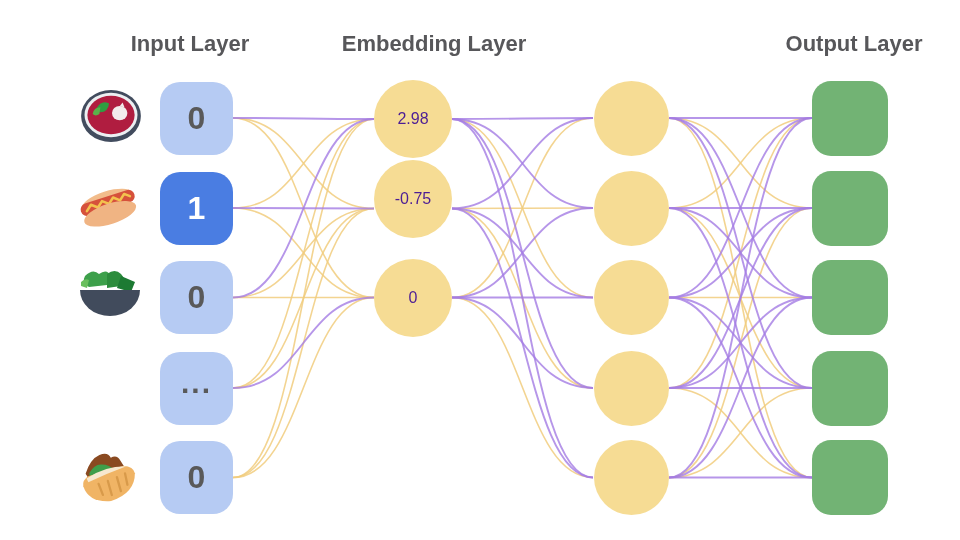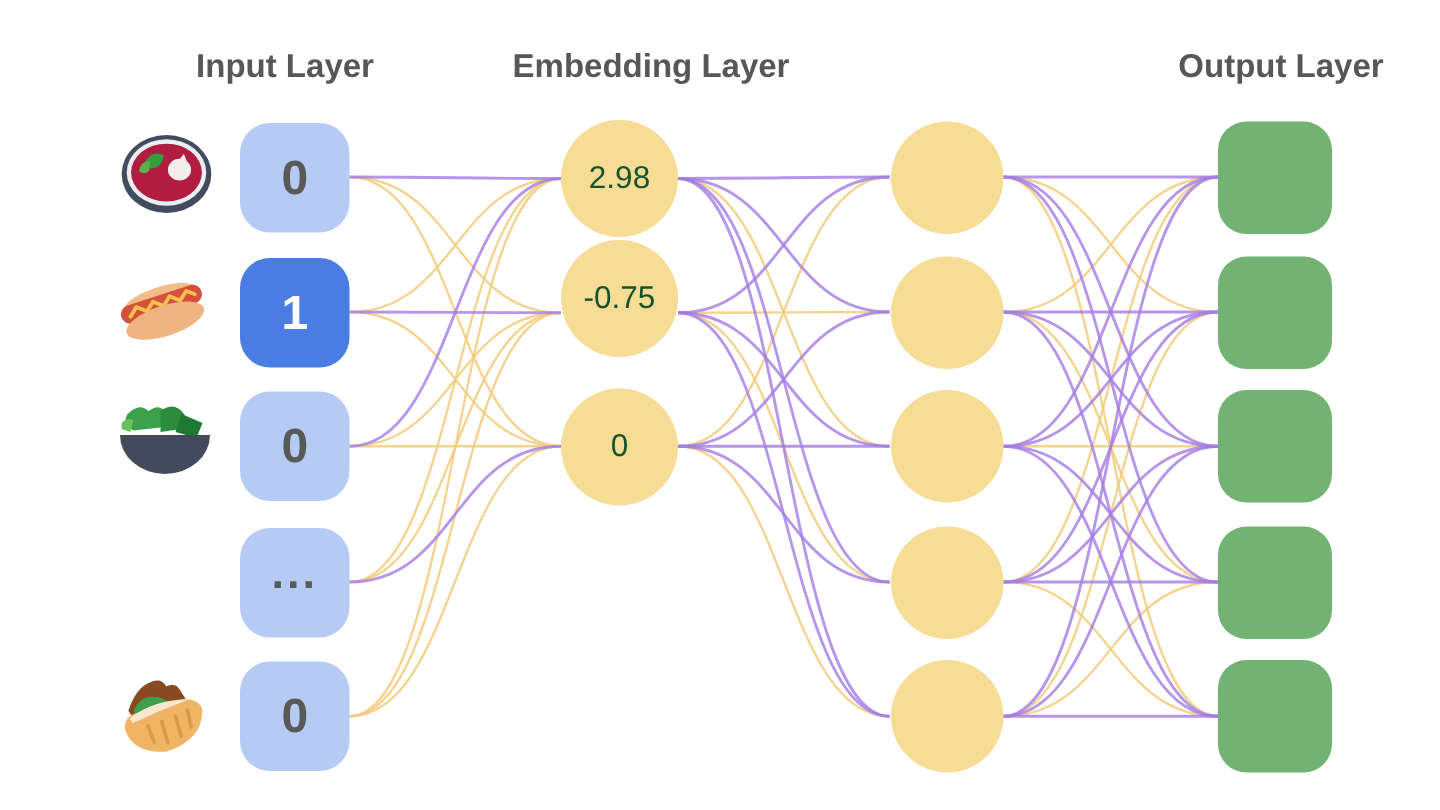--- a/index.html
+++ b/index.html
@@ -17,21 +17,21 @@
     background:var(--c-input,#b6cbf3);z-index:3;
     display:flex;align-items:center;justify-content:center;
     font-size:32px;font-weight:bold;color:#595959;
   }
   .in-node.active{background:var(--c-input-active,#4a7de2);color:#ffffff;}
   .in-node .dots{transform:translateY(-5px);letter-spacing:2px;font-size:30px;}
   .emb-node{
     position:absolute;left:374px;width:78px;height:78px;border-radius:50%;
     background:var(--c-node,#f6dc94);z-index:3;
     display:flex;align-items:center;justify-content:center;
-    font-size:21px;color:#14532d;
+    font-size:16px;color:#4c1d95;
   }
   .hid-node{
     position:absolute;left:593.5px;width:75px;height:75px;border-radius:50%;
     background:var(--c-node,#f6dc94);z-index:3;
   }
   .out-node{
     position:absolute;left:812px;width:76px;height:75px;border-radius:19px;
     background:var(--c-out,#72b374);z-index:3;
   }
   .food-icon{position:absolute;z-index:4;}

